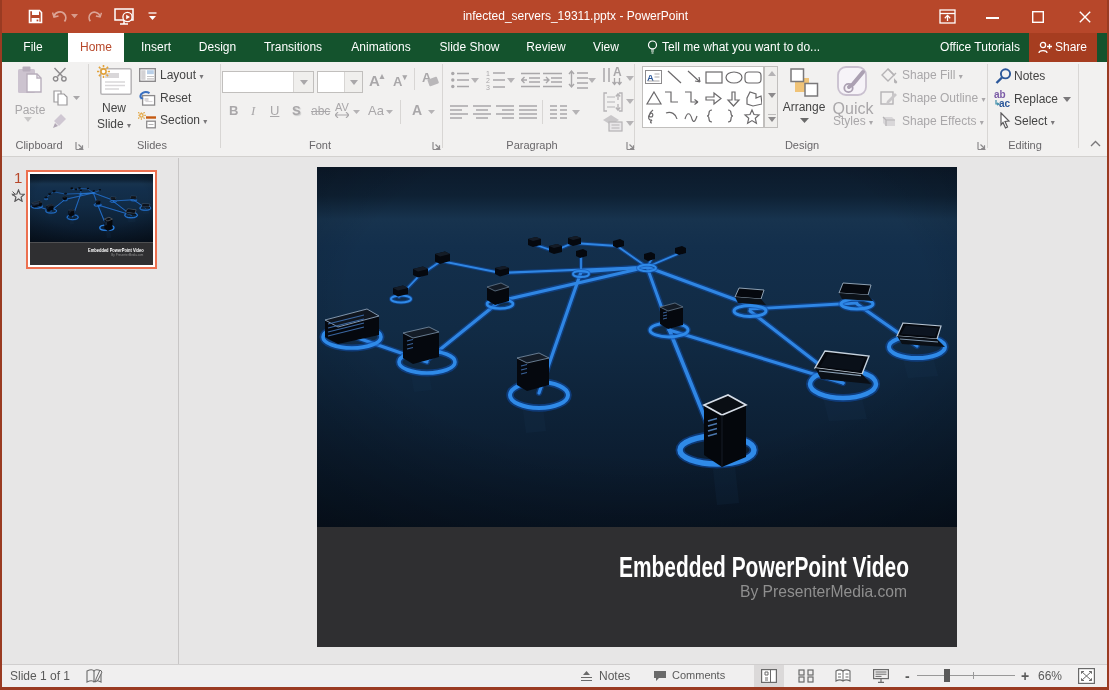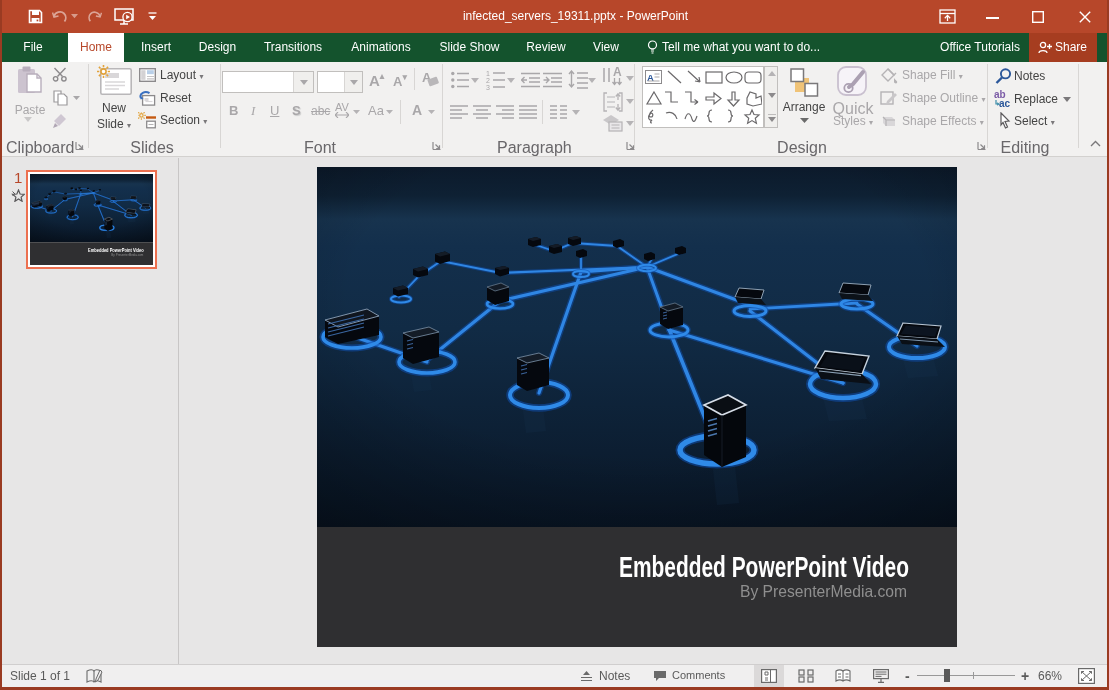--- a/index.html
+++ b/index.html
@@ -10,21 +10,21 @@
   border-left:2px solid #9a3b22; border-right:2px solid #9a3b22; }
 #titlebar { position:absolute; left:0; top:0; width:1105px; height:33px; background:#b7472a; }
 #tabrow { position:absolute; left:0; top:33px; width:1105px; height:29px; background:#14532d; }
 #ribbon { position:absolute; left:0; top:62px; width:1105px; height:95px; background:#f2f1f0; border-bottom:1px solid #d3d1cf; }
 #content { position:absolute; left:0; top:158px; width:1105px; height:506px; background:#e7e6e6; }
 #panel { position:absolute; left:0; top:0; width:177px; height:506px; background:#e7e6e6; border-right:1px solid #c8c6c6; }
 #statusbar { position:absolute; left:0; top:664px; width:1105px; height:23px; background:#f0efef; border-top:1px solid #d0cece; }
 #bottomedge { position:absolute; left:0; top:687px; width:1105px; height:3px; background:#9a3b22; }
 .ttxt { color:#fff; font-size:12px;padding-left:42px; }
 .tab { position:absolute; top:0; height:29px; line-height:29px; color:#fff; font-size:12px; text-align:center; }
-.grouplabel { position:absolute; top:77px; font-size:16px; color:#69676a; text-align:center; }
+.grouplabel { position:absolute; top:77px; font-size:11px; color:#69676a; text-align:center; }
 .gsep { position:absolute; top:2px; height:84px; width:1px; background:#d8d6d4; }
 .gray { color:#a9a7a9; }
 .dk { color:#444; }
 svg { display:block; }
 .launcher { position:absolute; top:79px; width:10px; height:10px; }
 </style>
 </head>
 <body>
 <div id="win">
   <div id="titlebar">

